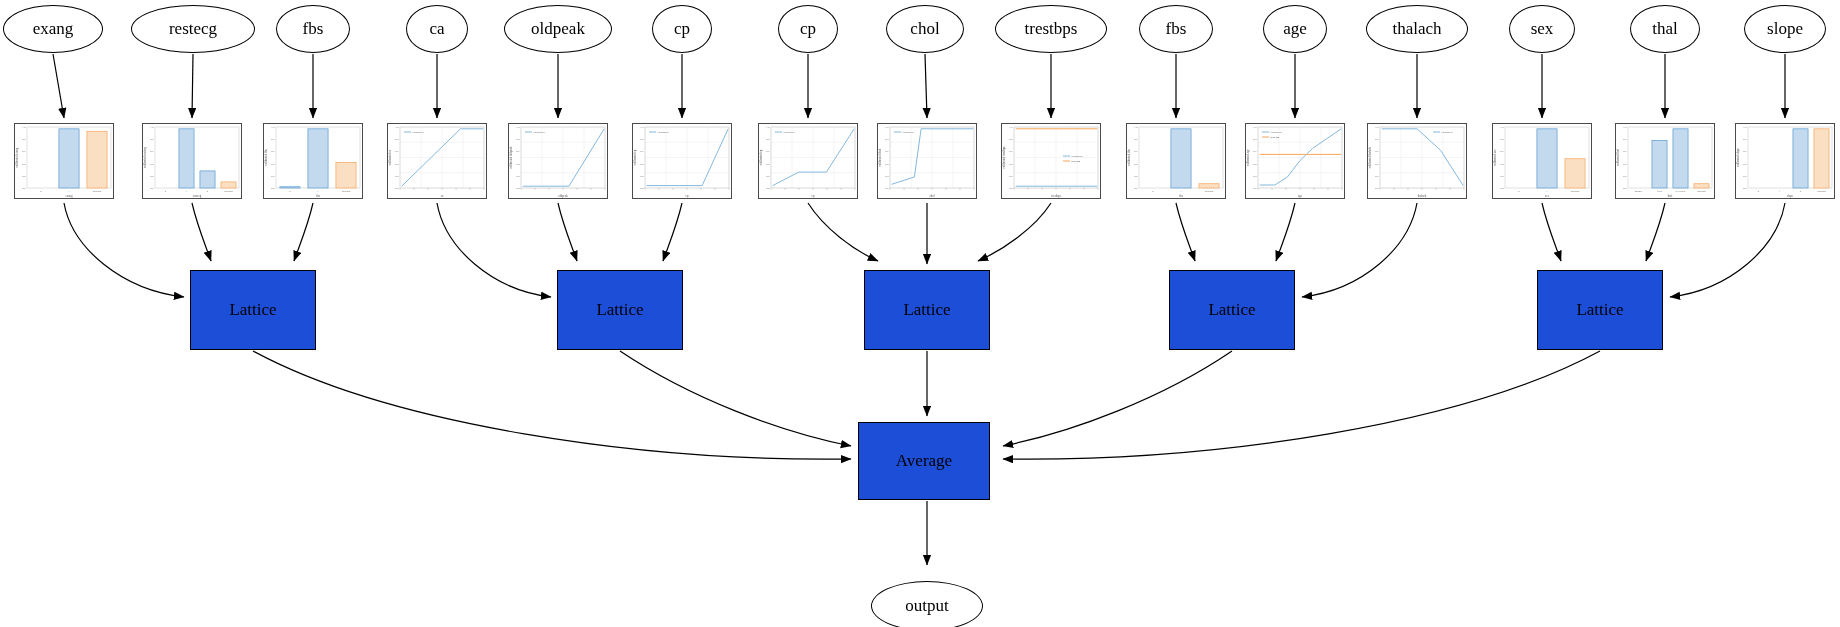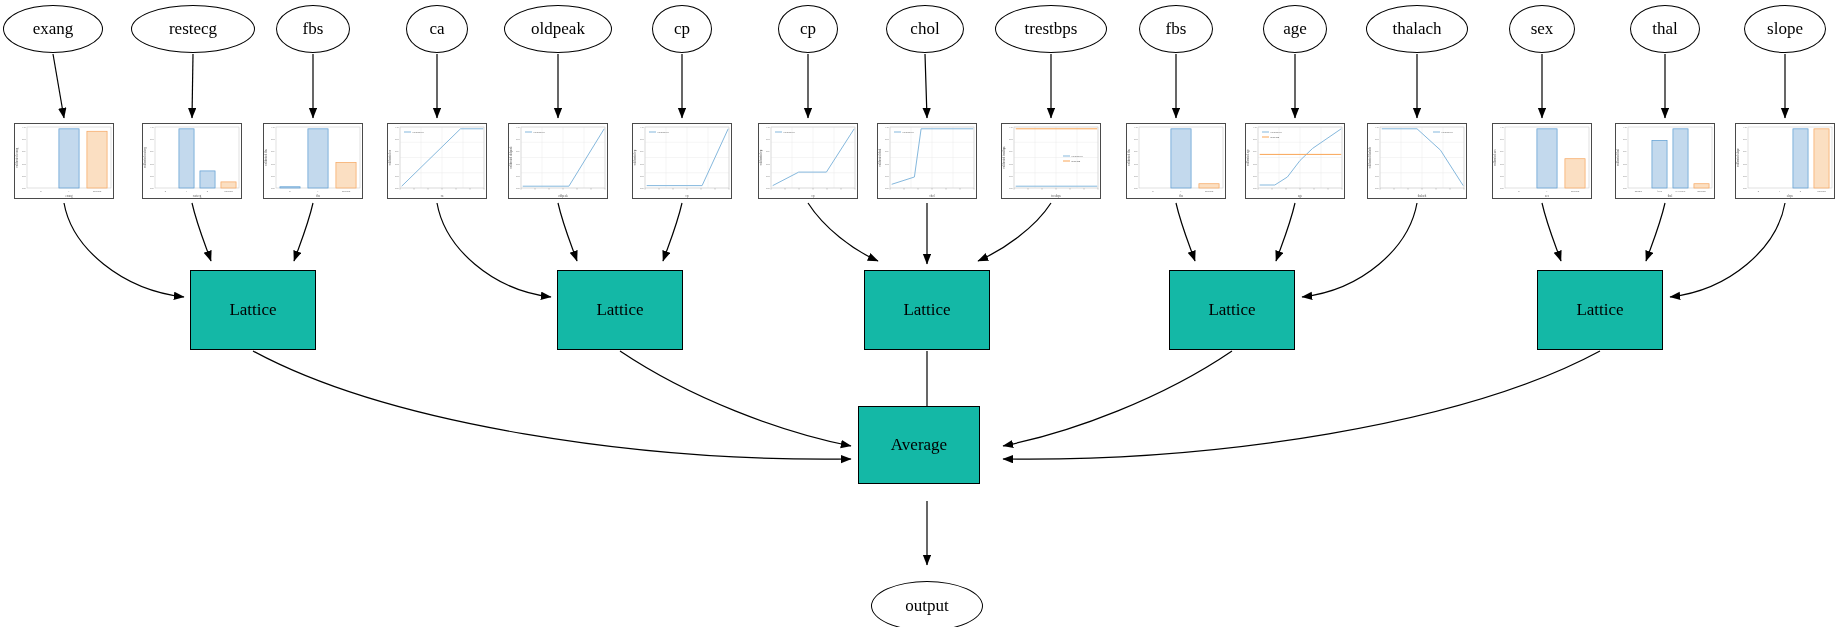--- a/index.html
+++ b/index.html
@@ -4,21 +4,21 @@
 <style>
   html,body{margin:0;padding:0;background:#fff;}
   .canvas{position:relative;width:1840px;height:627px;background:#ffffff;
           font-family:"Liberation Serif", serif;overflow:hidden;}
   .edges{position:absolute;left:0;top:0;}
   .enode{position:absolute;border:1px solid #000;border-radius:50%;
          display:flex;align-items:center;justify-content:center;
          font-size:17px;color:#000;background:#fff;box-sizing:border-box;}
   .bnode{position:absolute;border:1px solid #000;
          display:flex;align-items:center;justify-content:center;
-         font-size:17px;color:#000;background:#14b8a6;box-sizing:border-box;}
+         font-size:17px;color:#000;background:#1d4ed8;box-sizing:border-box;}
   .chart{position:absolute;}
 </style>
 </head>
 <body>
 
 <div class="canvas">
 
   <svg class="edges" width="1840" height="627" viewBox="0 0 1840 627">
     <defs>
       <marker id="ah" markerWidth="11" markerHeight="9" refX="8.5" refY="3.5" orient="auto">
@@ -469,16 +469,16 @@
         <rect x="78.94" y="5.829999999999998" width="15.12" height="59.17" fill="#fbdfc2" stroke="#f6a55f" stroke-width="0.7"></rect>
       </svg>
     </div>
 
   <div class="bnode" style="left:190px;top:270px;width:126px;height:80px;">Lattice</div>
   <div class="bnode" style="left:557px;top:270px;width:126px;height:80px;">Lattice</div>
   <div class="bnode" style="left:864px;top:270px;width:126px;height:80px;">Lattice</div>
   <div class="bnode" style="left:1169px;top:270px;width:126px;height:80px;">Lattice</div>
   <div class="bnode" style="left:1537px;top:270px;width:126px;height:80px;">Lattice</div>
 
-  <div class="bnode" style="left:858px;top:406px;width:122px;height:78px;">Average</div>
+  <div class="bnode" style="left:858px;top:422px;width:132px;height:78px;">Average</div>
 
   <div class="enode" style="left:871px;top:581px;width:112px;height:50px;">output</div>
 </div>
 
 </body></html>

